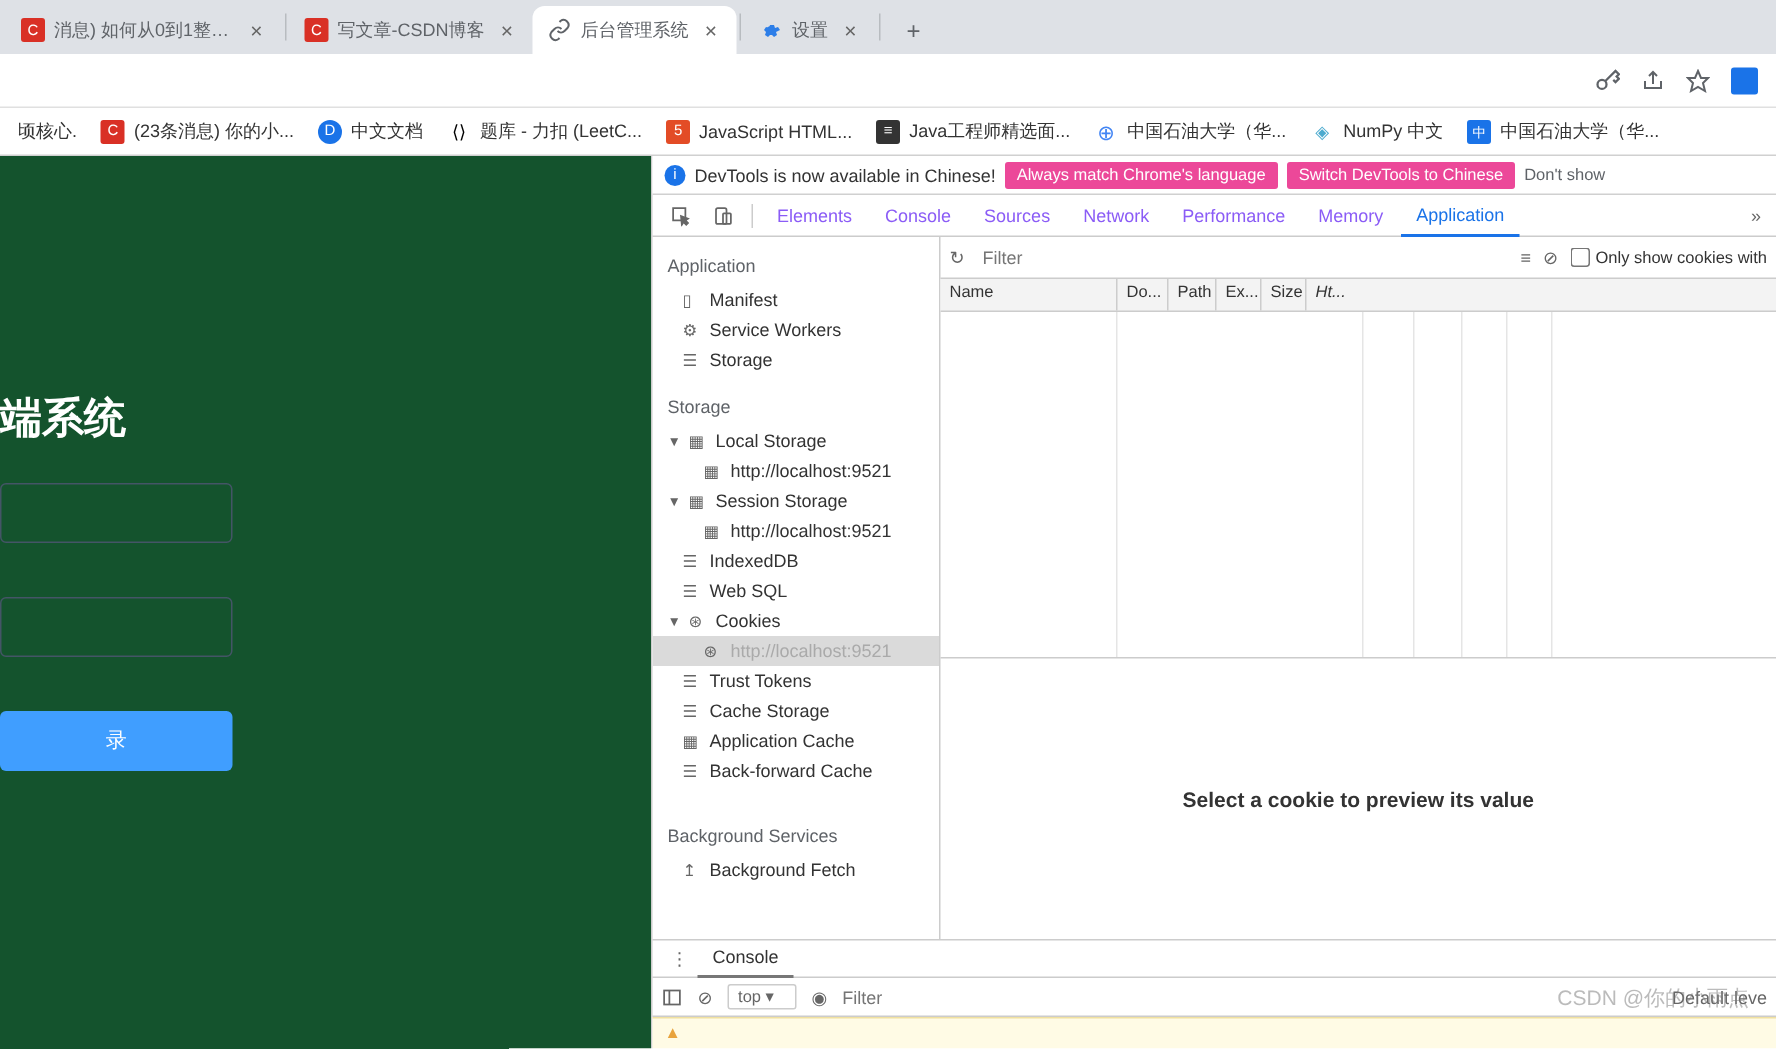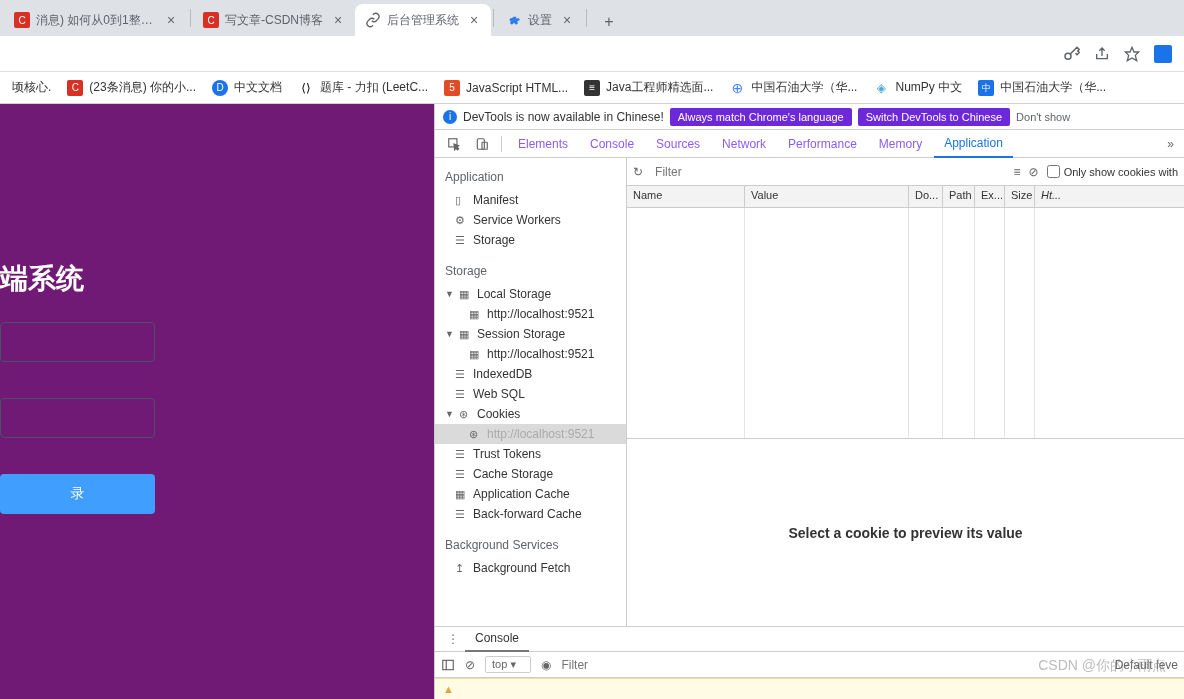--- a/index.html
+++ b/index.html
@@ -20,30 +20,30 @@
 .toolbar-icon { color: #5f6368; font-size: 16px; cursor: pointer; }
 .ext-badge { width: 18px; height: 18px; background: #1a73e8; border-radius: 2px; position: relative; }
 
 
 .bookmarks { height: 32px; background: #fff; border-bottom: 1px solid #d0d0d0; display: flex; align-items: center; padding: 0 6px; gap: 4px; font-size: 12px; color: #333; overflow: hidden; }
 .bookmark { display: flex; align-items: center; padding: 4px 6px; border-radius: 4px; cursor: pointer; white-space: nowrap; }
 .bm-icon { width: 16px; height: 16px; margin-right: 6px; border-radius: 2px; flex-shrink: 0; }
 
 
 .content { display: flex; height: 595px; }
-.left-panel { width: 434px; background: #701a75; position: relative; color: #fff; }
+.left-panel { width: 434px; background: #14532d; position: relative; color: #fff; }
 .login-title { position: absolute; left: 0; top: 156px; font-size: 28px; font-weight: bold; }
 .login-input { position: absolute; left: 0; width: 155px; height: 40px; background: transparent; border: 1px solid #445566; border-radius: 4px; }
 .login-btn { position: absolute; left: 0; top: 370px; width: 155px; height: 40px; background: #409eff; border-radius: 4px; display: flex; align-items: center; justify-content: center; color: #fff; font-size: 14px; }
 
 
 .devtools { flex: 1; display: flex; flex-direction: column; border-left: 1px solid #ccc; background: #fff; font-size: 12px; color: #333; }
 .dt-banner { height: 26px; background: #fff; border-bottom: 1px solid #d0d0d0; display: flex; align-items: center; padding: 0 8px; gap: 6px; }
 .dt-info-icon { width: 14px; height: 14px; border-radius: 50%; background: #1a73e8; color: #fff; font-size: 10px; display: flex; align-items: center; justify-content: center; }
-.dt-banner-btn { background: #6d28d9; color: #fff; padding: 3px 8px; border-radius: 2px; font-size: 11px; cursor: pointer; }
+.dt-banner-btn { background: #ec4899; color: #fff; padding: 3px 8px; border-radius: 2px; font-size: 11px; cursor: pointer; }
 .dt-banner-link { color: #5f6368; font-size: 11px; cursor: pointer; }
 
 .dt-tabs { height: 28px; border-bottom: 1px solid #ccc; display: flex; align-items: center; padding: 0 6px; gap: 2px; }
 .dt-tab-icon { padding: 4px 6px; color: #666; cursor: pointer; }
 .dt-tab-sep { width: 1px; height: 16px; background: #ccc; margin: 0 4px; }
 .dt-tab { padding: 6px 10px; color: #8b5cf6; cursor: pointer; font-size: 12px; }
 .dt-tab.active { color: #1a73e8; border-bottom: 2px solid #1a73e8; margin-bottom: -1px; }
 .dt-more { margin-left: auto; padding: 4px; color: #666; }
 
 .dt-body { flex: 1; display: flex; overflow: hidden; }
@@ -292,42 +292,41 @@
           </div>
         <div class="dt-tree-item level1">
             <span class="tree-icon">▦</span>
             <span>Application Cache</span>
           </div>
         <div class="dt-tree-item level1">
             <span class="tree-icon">☰</span>
             <span>Back-forward Cache</span>
           </div>
 
-        <div class="dt-section-title" style="margin-top:8px;">Background Services</div>
+        <div class="dt-section-title" style="margin-top:20px;">Background Services</div>
         <div class="dt-tree-item level1">
             <span class="tree-icon">↥</span>
             <span>Background Fetch</span>
           </div>
       </div>
 
       <div class="dt-main">
         <div class="dt-filter-bar">
           <span class="dt-filter-icon">↻</span>
           <input class="dt-filter-input" placeholder="Filter" style="">
           <span class="dt-filter-icon">≡</span>
           <span class="dt-filter-icon">⊘</span>
           <label class="dt-checkbox">
               <input type="checkbox" style="">
               <span>Only show cookies with</span>
             </label>
         </div>
         <div class="dt-table">
           <div class="dt-table-head">
             <div class="dt-th" style="width:118px;">Name</div>
-            <div class="dt-th" style="width:164px;">Value</div>
             <div class="dt-th" style="width:34px;">Do...</div>
             <div class="dt-th" style="width:32px;">Path</div>
             <div class="dt-th" style="width:30px;">Ex...</div>
             <div class="dt-th" style="width:30px;">Size</div>
             <div class="dt-th" style="width:28px;border-right:none;font-style:italic;">Ht...</div>
           </div>
           <div class="dt-table-body">
             <div class="dt-col" style="width:118px;"></div>
             <div class="dt-col" style="width:164px;"></div>
             <div class="dt-col" style="width:34px;"></div>

